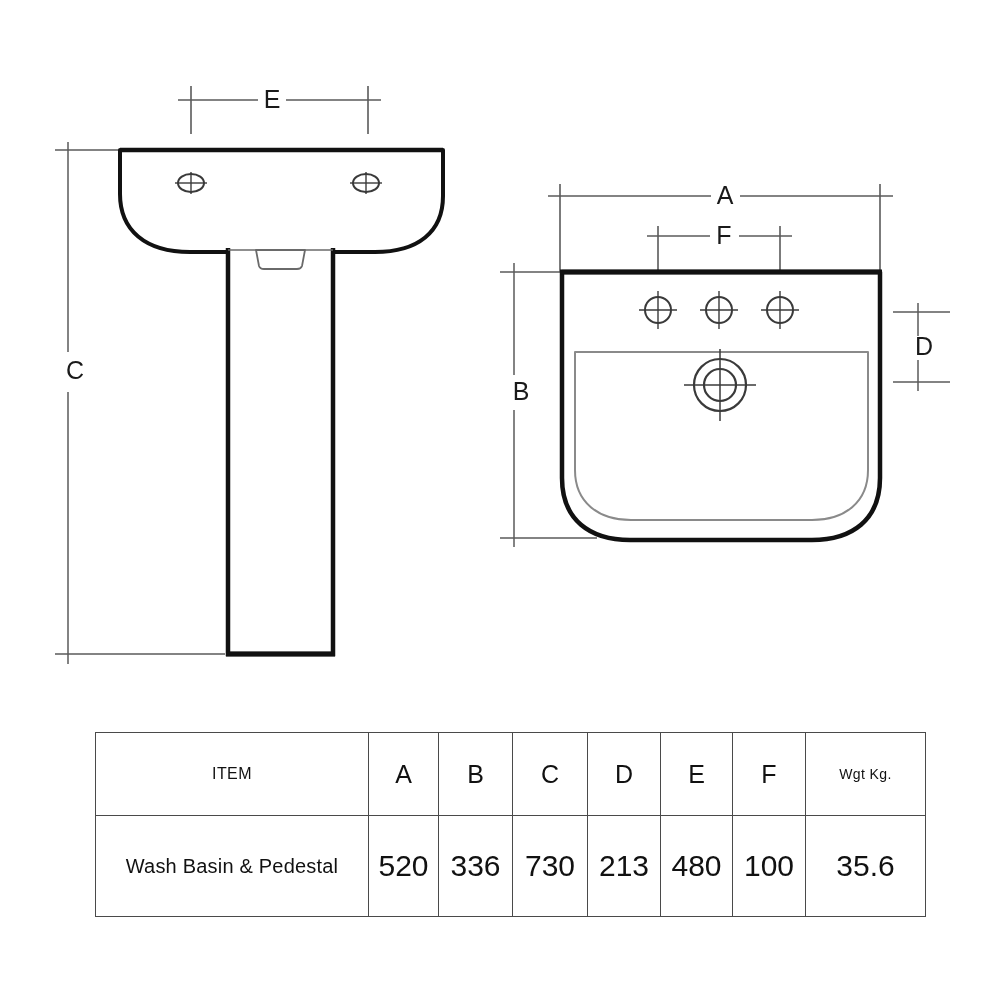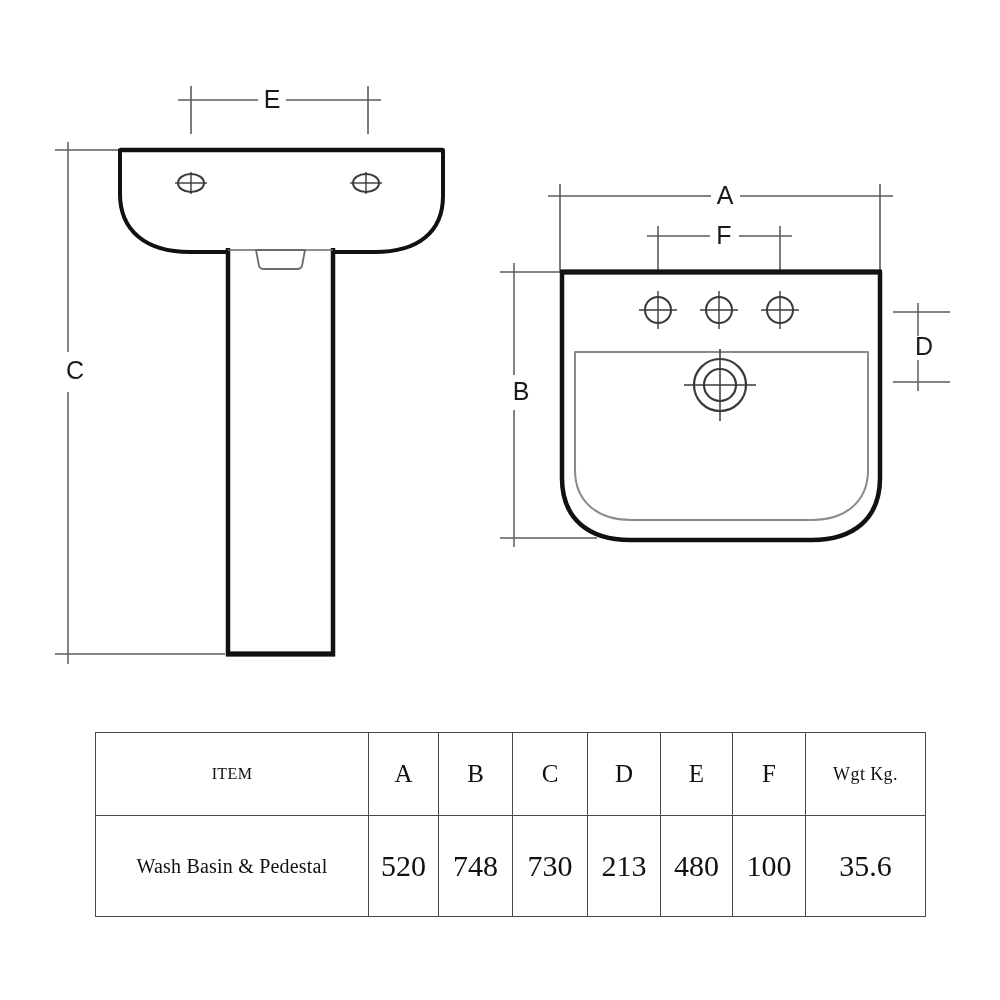--- a/index.html
+++ b/index.html
@@ -40,34 +40,34 @@
     left: 95px;
     top: 732px;
     width: 830px;
     border-collapse: collapse;
     table-layout: fixed;
   }
   #spec-table td {
     border: 1.6px solid #4a4a4a;
     text-align: center;
     vertical-align: middle;
-    font-family: Liberation Serif, serif;
+    font-family: Liberation Sans, sans-serif;
     color: #111111;
   }
   #spec-table tr.header-row td {
     height: 80px;
     font-size: 16px;
     letter-spacing: 0.4px;
   }
   #spec-table tr.header-row td.letter-head {
     font-size: 25px;
     letter-spacing: 0;
   }
   #spec-table tr.header-row td.wgt-head {
-    font-size: 18px;
+    font-size: 14px;
   }
   #spec-table tr.data-row td {
     height: 98px;
     font-size: 30px;
   }
   #spec-table tr.data-row td.item-cell {
     font-size: 20px;
     letter-spacing: 0.2px;
   }
   .col-item  { width: 273px; }
@@ -220,21 +220,21 @@
         <td class="letter-head">B</td>
         <td class="letter-head">C</td>
         <td class="letter-head">D</td>
         <td class="letter-head">E</td>
         <td class="letter-head">F</td>
         <td class="wgt-head">Wgt Kg.</td>
       </tr>
       <tr class="data-row">
         <td class="item-cell">Wash Basin &amp; Pedestal</td>
         <td>520</td>
-        <td>748</td>
+        <td>336</td>
         <td>730</td>
         <td>213</td>
         <td>480</td>
         <td>100</td>
         <td>35.6</td>
       </tr>
     </tbody>
   </table>
 
 </div>

